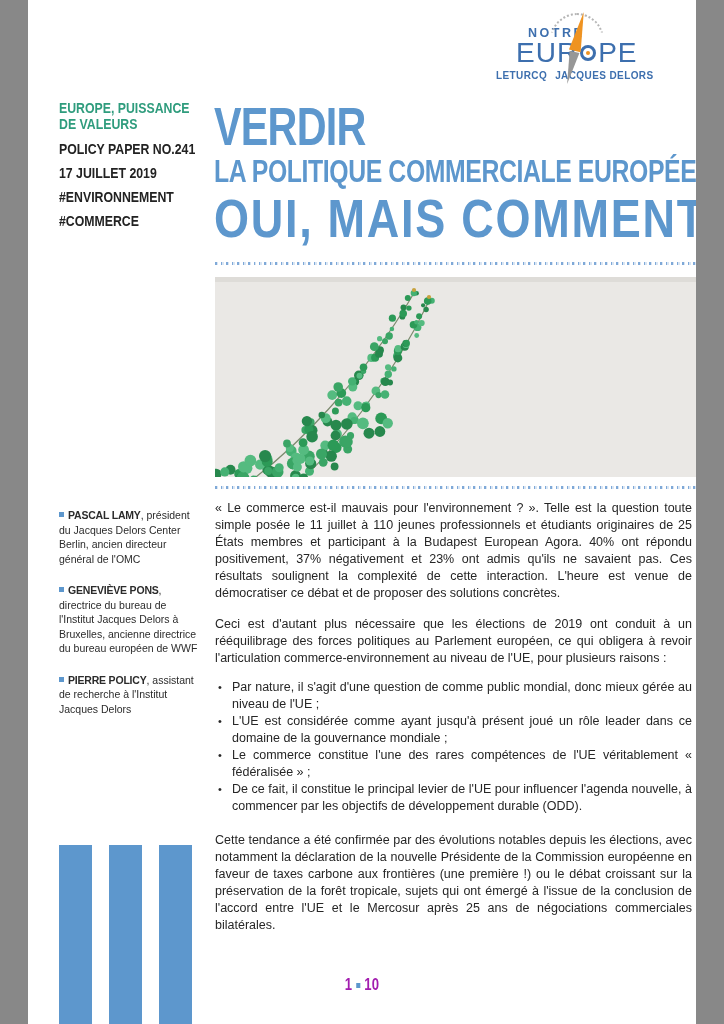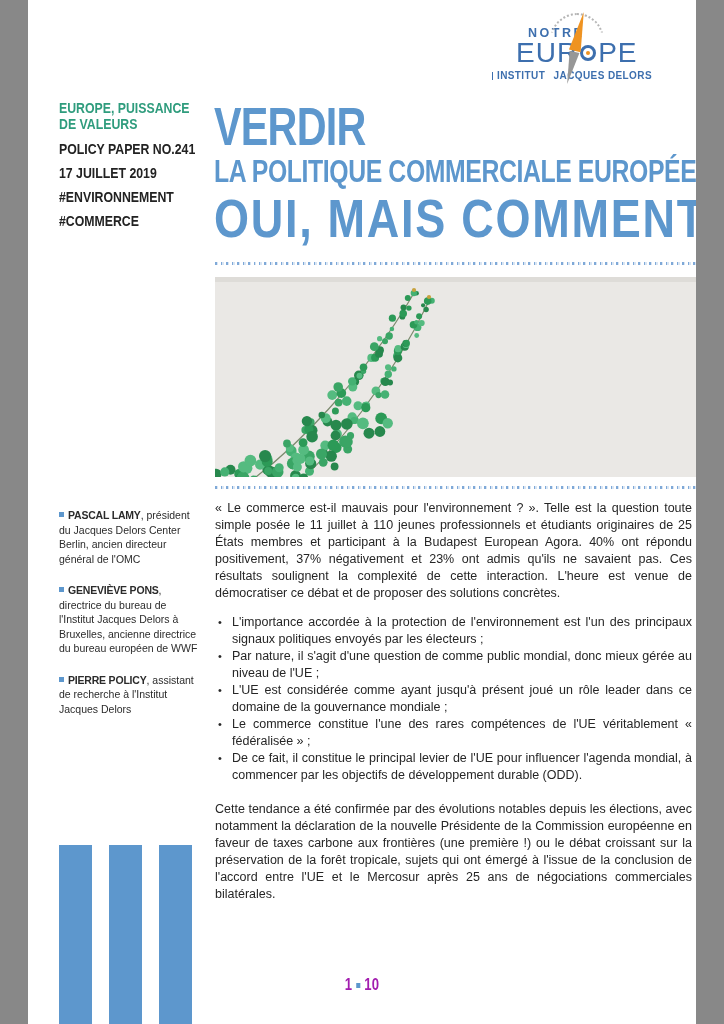--- a/index.html
+++ b/index.html
@@ -74,21 +74,21 @@
     <div class="logo-notre">NOTRE</div>
     <div class="logo-europe">
       <span>EUR</span>
         <span class="compass-o">
           <i></i>
         </span>
         <span>PE</span>
     </div>
     <div class="logo-sub">
       <span class="tickbars"></span>
-      <span>INSTITUT</span>
+      <span>LETURCQ</span>
       <span class="needle-gap"></span>
       <span>JACQUES DELORS</span>
     </div>
     <div class="needle">
         <span class="n-top"></span>
         <span class="n-bot"></span>
       </div>
   </div>
 
   <div class="side-top">
@@ -274,26 +274,26 @@
     <div class="author">
       <span class="sq"></span><span class="aname">GENEVIÈVE PONS</span><span>, directrice du bureau de l'Institut Jacques Delors à Bruxelles, ancienne directrice du bureau européen de WWF</span>
     </div>
     <div class="author">
       <span class="sq"></span><span class="aname">PIERRE POLICY</span><span>, assistant de recherche à l'Institut Jacques Delors</span>
     </div>
   </div>
 
   <div class="bodycol">
     <p class="para1">« Le commerce est-il mauvais pour l'environnement ? ». Telle est la question toute simple posée le 11 juillet à 110 jeunes professionnels et étudiants originaires de 25 États membres et participant à la Budapest European Agora. 40% ont répondu positivement, 37% négativement et 23% ont admis qu'ils ne savaient pas. Ces résultats soulignent la complexité de cette interaction. L'heure est venue de démocratiser ce débat et de proposer des solutions concrètes.</p>
+    <p class="para2">Ceci est d'autant plus nécessaire que les élections de 2019 ont conduit à un rééquilibrage des forces politiques au Parlement européen, ce qui obligera à revoir l'articulation commerce-environnement au niveau de l'UE, pour plusieurs raisons :</p>
     <ul>
-      <li>L'importance accordée à la protection de l'environnement est l'un des principaux signaux politiques envoyés par les électeurs ;</li>
       <li>Par nature, il s'agit d'une question de comme public mondial, donc mieux gérée au niveau de l'UE ;</li>
       <li>L'UE est considérée comme ayant jusqu'à présent joué un rôle leader dans ce domaine de la gouvernance mondiale ;</li>
       <li>Le commerce constitue l'une des rares compétences de l'UE véritablement « fédéralisée » ;</li>
-      <li>De ce fait, il constitue le principal levier de l'UE pour influencer l'agenda mondial, à commencer par les objectifs de développement durable (ODD).</li>
+      <li>De ce fait, il constitue le principal levier de l'UE pour influencer l'agenda nouvelle, à commencer par les objectifs de développement durable (ODD).</li>
     </ul>
     <p class="para3">Cette tendance a été confirmée par des évolutions notables depuis les élections, avec notamment la déclaration de la nouvelle Présidente de la Commission européenne en faveur de taxes carbone aux frontières (une première !) ou le débat croissant sur la préservation de la forêt tropicale, sujets qui ont émergé à l'issue de la conclusion de l'accord entre l'UE et le Mercosur après 25 ans de négociations commerciales bilatérales.</p>
   </div>
 
   <div class="bars">
     <div class="bar"></div>
     <div class="bar"></div>
     <div class="bar"></div>
   </div>
 

